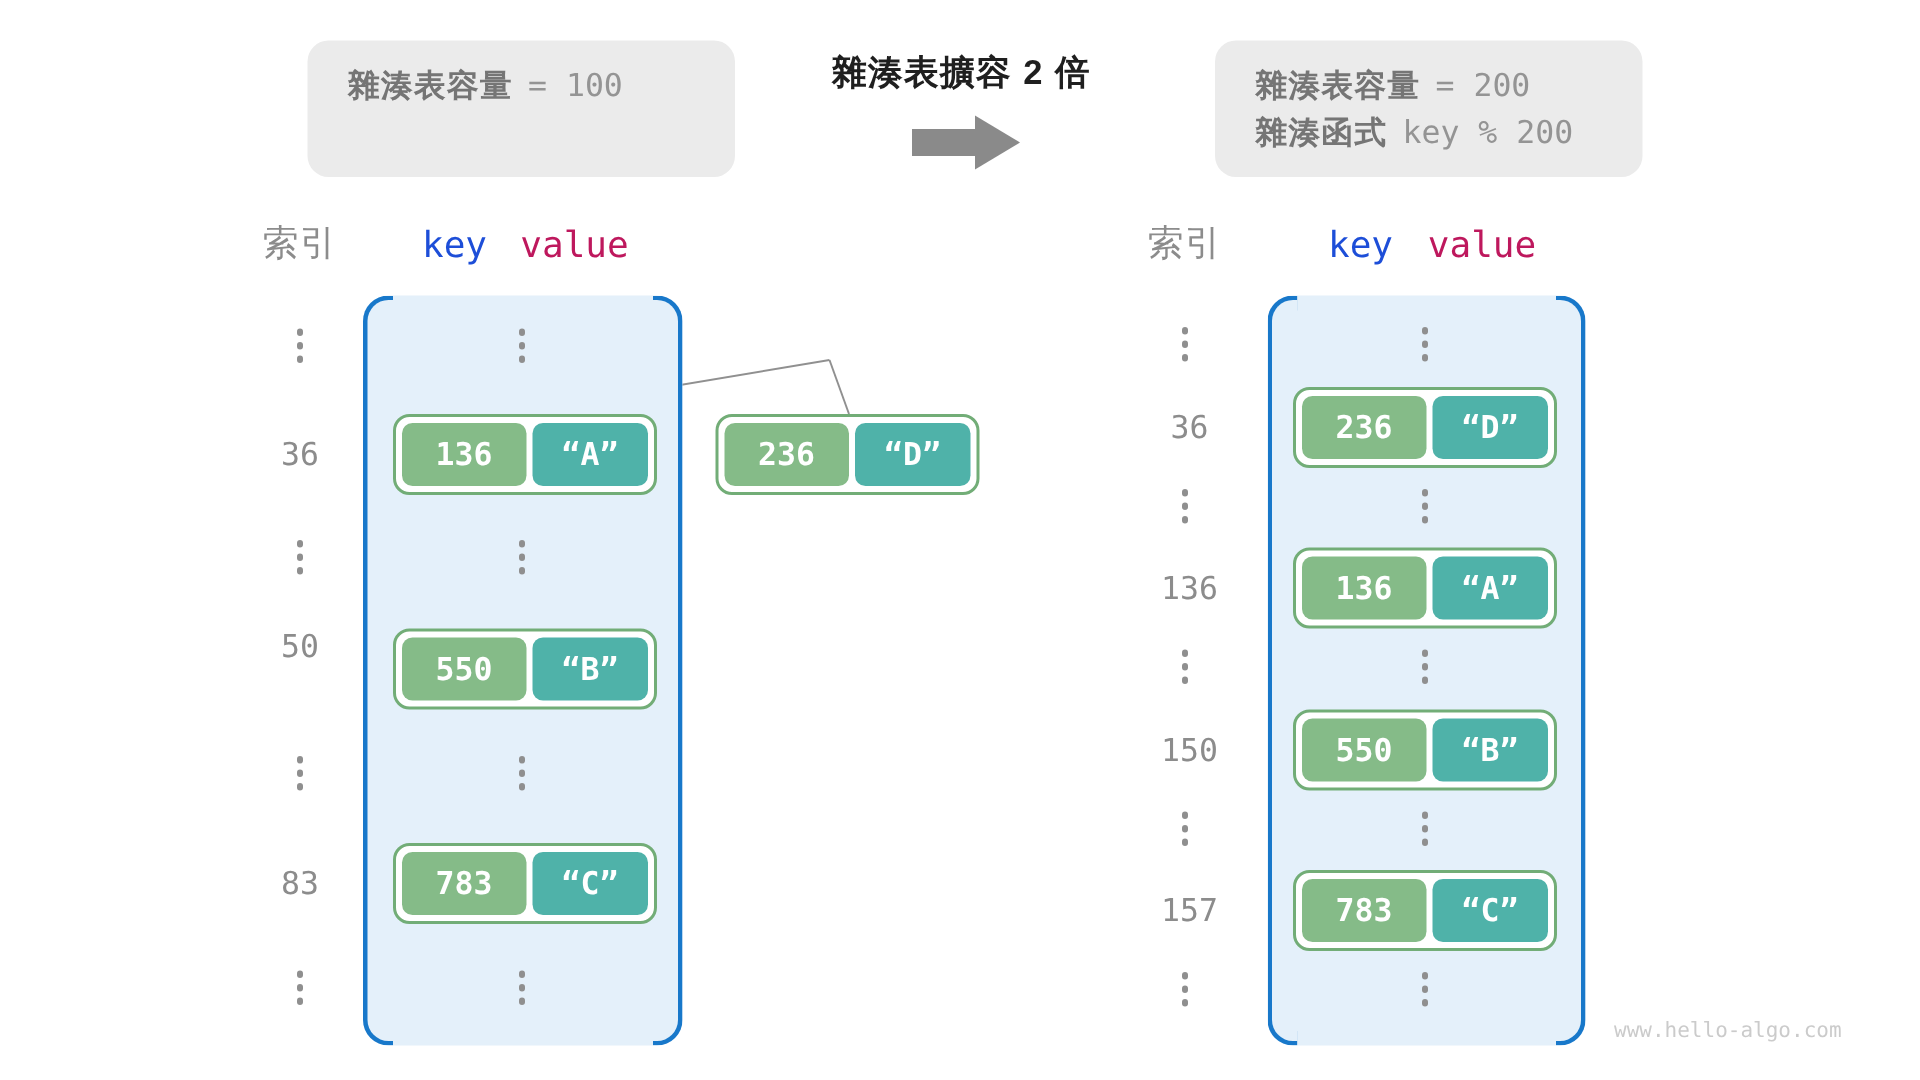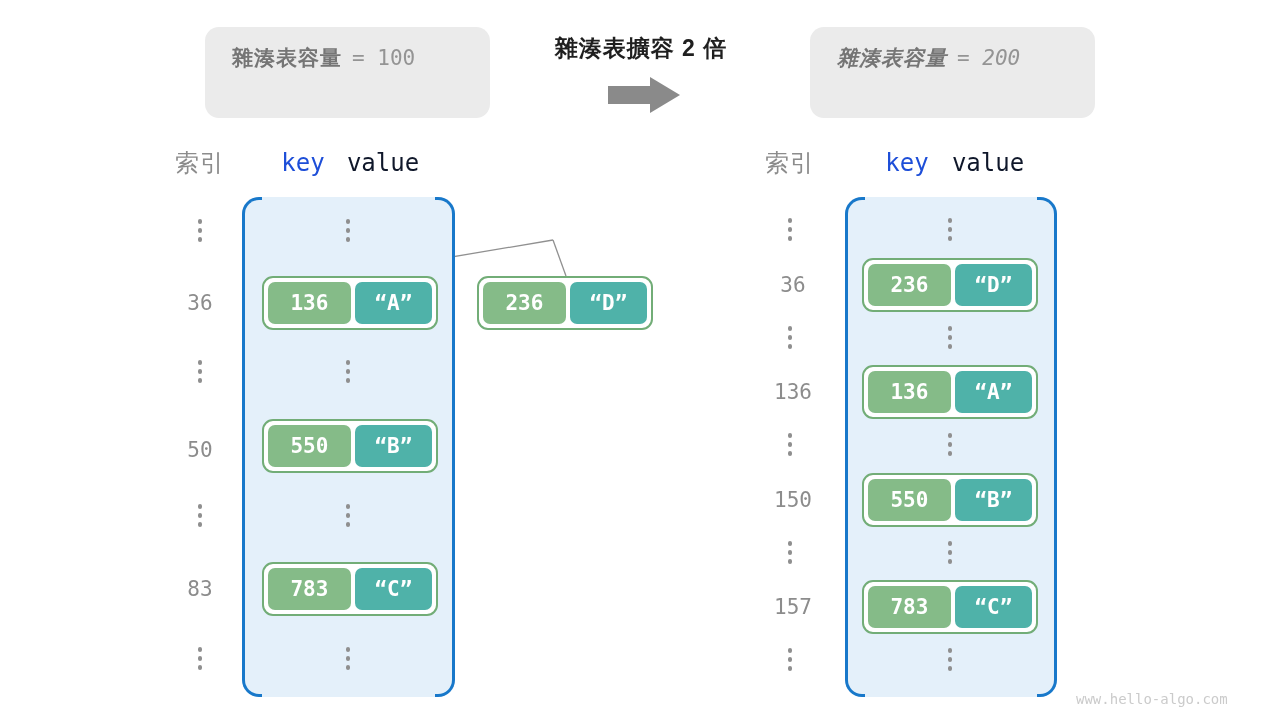--- a/index.html
+++ b/index.html
@@ -32,21 +32,21 @@
   .block-arrow .head {
     position:absolute; left:42px; top:0; width:0; height:0;
     border-top:18px solid transparent; border-bottom:18px solid transparent;
     border-left:30px solid #8a8a8a;
   }
 
   
   .col-head { position:absolute; width:90px; height:26px; line-height:26px; text-align:center; font-size:24px; white-space:nowrap; }
   .col-head.idx-h { color:#8c8c8c; letter-spacing:1px; }
   .col-head.key-h { color:#1d4ed8; }
-  .col-head.val-h { color:#0f172a; }
+  .col-head.val-h { color:#be185d; }
 
   
   .table-box { position:absolute; width:213px; height:500px; background:#e4f0fa; border-radius:17px; }
   .table-box::before, .table-box::after {
     content:""; position:absolute; top:0; bottom:0; width:17px; border:3px solid #1878ca;
   }
   .table-box::before { left:0; border-right:none; border-radius:17px 0 0 17px; }
   .table-box::after  { right:0; border-left:none; border-radius:0 17px 17px 0; }
 
   
@@ -72,21 +72,21 @@
 
   
   .collision-label {
     position:absolute; left:478px; top:192px; width:148px; height:46px;
     background:#fbe3e5; border:2px solid #f19ca3; border-radius:10px;
     display:flex; align-items:center; justify-content:center;
     color:#e4515f; font-size:23px; font-weight:bold; letter-spacing:2px;
   }
 
   
-  .watermark { position:absolute; left:1076px; top:679px; font-size:14px; color:#cbcbcb; white-space:nowrap;margin-top:12px; }
+  .watermark { position:absolute; left:1076px; top:679px; font-size:14px; color:#cbcbcb; white-space:nowrap; }
 </style>
 </head>
 <body>
 
 <div class="stage">
 
   <svg class="connectors" viewBox="0 0 1280 720">
     <line x1="553" y1="240" x2="338" y2="276" stroke="#909090" stroke-width="1.3"></line>
     <line x1="553" y1="240" x2="566" y2="276" stroke="#909090" stroke-width="1.3"></line>
   </svg>
@@ -96,23 +96,26 @@
       <span class="info-label">雜湊表容量</span><span class="info-code mono">= 100</span>
     </div>
   </div>
 
   <div class="transition-title">雜湊表擴容 2 倍</div>
   <div class="block-arrow">
     <div class="shaft"></div>
     <div class="head"></div>
   </div>
 
-  <div class="info-box" style="left:810px; top:27px;font-style:italic;">
+  <div class="info-box" style="left:810px; top:27px;">
     <div class="info-line">
       <span class="info-label">雜湊表容量</span><span class="info-code mono">= 200</span>
+    </div>
+    <div class="info-line">
+      <span class="info-label">雜湊函式</span><span class="info-code mono">key % 200</span>
     </div>
   </div>
 
   <div class="col-head idx-h" style="left:155px; top:150px;">索引</div>
   <div class="col-head key-h mono" style="left:258px; top:150px;">key</div>
   <div class="col-head val-h mono" style="left:338px; top:150px;">value</div>
 
   <div class="table-box" style="left:242px; top:197px;"></div>
 
   <div class="vdots" style="left:197px; top:219px;">
@@ -136,21 +139,21 @@
       <i></i>
       <i></i>
       <i></i>
     </div>
   <div class="vdots" style="left:345px; top:360px;">
       <i></i>
       <i></i>
       <i></i>
     </div>
 
-  <div class="idx mono" style="left:160px; top:437px;">50</div>
+  <div class="idx mono" style="left:160px; top:418px;">50</div>
   <div class="pair" style="left:262px; top:419px;">
     <span class="cell k mono">550</span>
     <span class="cell v mono">“B”</span>
   </div>
 
   <div class="vdots" style="left:197px; top:504px;">
       <i></i>
       <i></i>
       <i></i>
     </div>

